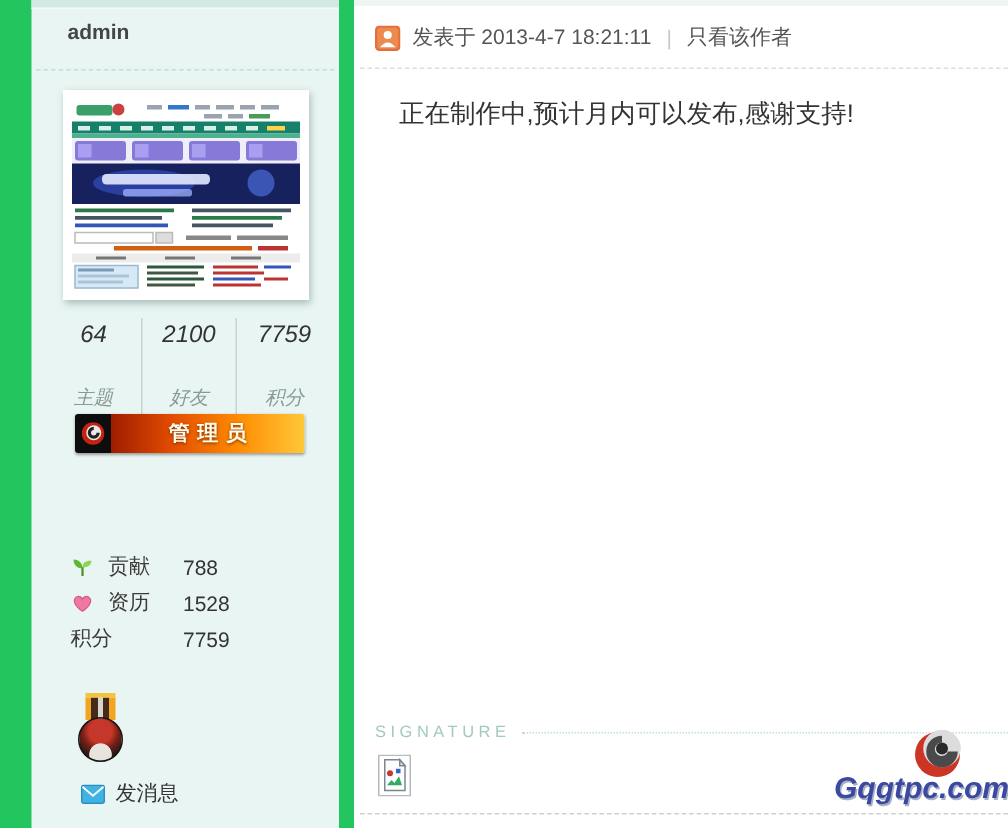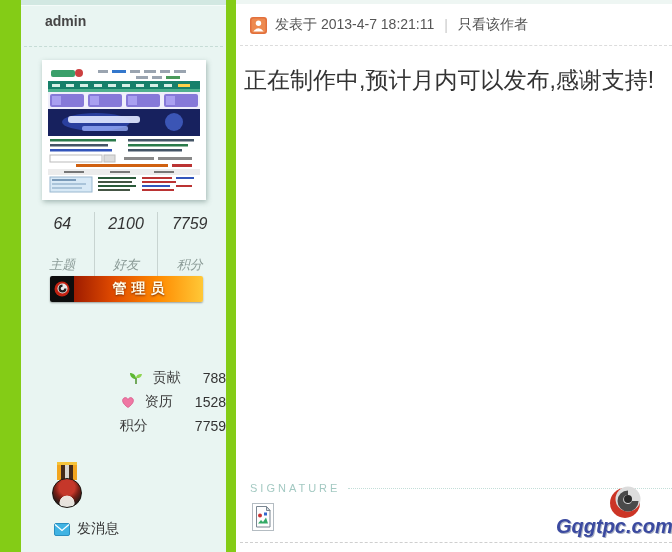--- a/index.html
+++ b/index.html
@@ -1,16 +1,16 @@
 <!DOCTYPE html>
 <html><head>
 <meta charset="utf-8">
 <style>
   html,body{margin:0;padding:0;background:#fff;}
-  .stage{position:relative;width:672px;height:552px;background:#84cc16;overflow:hidden;
+  .stage{position:relative;width:672px;height:552px;background:#22c55e;overflow:hidden;
          font-family:"Liberation Sans","DejaVu Sans",sans-serif;}
 
   
   .sidebar{position:absolute;left:21px;top:0;width:205px;height:552px;background:#e9f5f2;}
   .sidebar-topstrip{height:5px;background:#d2e8e2;border-bottom:1px solid #f4fbf9;}
   .username{position:absolute;left:24px;top:13px;font-size:14px;font-weight:bold;color:#454545;cursor:pointer;}
   .sep-admin{position:absolute;left:3px;right:3px;top:46px;border-top:1px dashed #c6dcd6;}
 
   .avatar-frame{position:absolute;left:21px;top:60px;width:156px;height:132px;background:#fff;
                 padding:4px;box-shadow:1px 2px 5px rgba(80,110,105,.45);cursor:pointer;}
@@ -27,21 +27,21 @@
   .badge-logo{width:24px;height:26px;background:#0d0d0d;display:flex;align-items:center;justify-content:center;}
   .badge-text{flex:1;display:flex;align-items:center;justify-content:center;font-size:14px;font-weight:bold;
               color:#fffce8;letter-spacing:5px;text-indent:5px;
               background:linear-gradient(90deg,#9e1c00,#e04a00 30%,#ff8a00 65%,#ffc837);
               text-shadow:0 1px 2px #7a2800;}
 
   .signin{position:absolute;left:28px;top:316px;font-size:13px;color:#444;}
   .level{position:absolute;left:28px;top:344px;font-size:14px;color:#444;}
 
   .credits{position:absolute;left:0;top:366px;width:205px;}
-  .credit-row{display:flex;align-items:center;height:24px;padding-left:43px;font-size:14px;color:#333;justify-content:flex-end;}
+  .credit-row{display:flex;align-items:center;height:24px;padding-left:26px;font-size:14px;color:#333;}
   .credit-icon{width:25px;height:16px;flex:none;}
   .credit-label{width:50px;flex:none;color:#3c3c3c;}
   .credit-row.noicon .credit-label{width:75px;}
 
   .medal{position:absolute;left:31px;top:462px;width:30px;height:50px;}
   .medal-ribbon{width:20px;height:15px;margin:0 auto;border-top:3px solid #f5c33a;
     background:linear-gradient(90deg,#f2a51f 0 20%,#452a1a 20% 42%,#d8d4cf 42% 58%,#452a1a 58% 80%,#f2a51f 80%);}
   .medal-disc{width:28px;height:28px;margin:-2px auto 0;border-radius:50%;border:1px solid #1a1410;
     background:
       radial-gradient(circle at 50% 86%, rgba(240,238,232,.95) 0 26%, rgba(240,238,232,0) 28%),
@@ -51,21 +51,21 @@
           font-size:14px;color:#333;cursor:pointer;}
 
   
   .main{position:absolute;left:236px;top:0;right:0;height:552px;background:#fff;}
   .main-topstrip{height:4px;background:#eef6f3;}
   .post-header{position:absolute;left:14px;top:16px;display:flex;align-items:center;font-size:14px;color:#555;}
   .author-icon{width:17px;height:17px;margin-right:8px;flex:none;}
   .pipe{color:#c9c9c9;margin:0 10px;}
   .only-author{color:#555;text-decoration:none;cursor:pointer;}
   .sep-header{position:absolute;left:4px;right:0;top:45px;border-top:1px dashed #dcdcdc;}
-  .post-body{position:absolute;left:8px;top:62px;right:16px;font-size:23px;color:#333;line-height:1.6;}
+  .post-body{position:absolute;left:30px;top:62px;right:16px;font-size:17px;color:#333;line-height:1.6;}
 
   .sig-row{position:absolute;left:14px;right:0;top:482px;display:flex;align-items:center;}
   .sig-label{font-size:11px;color:#a3c9c2;letter-spacing:3px;}
   .sig-line{flex:1;border-top:1px dotted #c3ded8;margin-left:8px;height:0;}
   .broken-img{position:absolute;left:16px;top:503px;width:22px;height:28px;}
 
   .watermark{position:absolute;left:320px;top:484px;width:114px;}
   .wm-logo{display:block;width:36px;height:36px;margin-left:52px;}
   .wm-text{display:block;font-size:20px;font-weight:bold;font-style:italic;color:#3b4aa0;
            text-shadow:1px 1px 0 #a9b0c4;margin-top:-5px;white-space:nowrap;}

